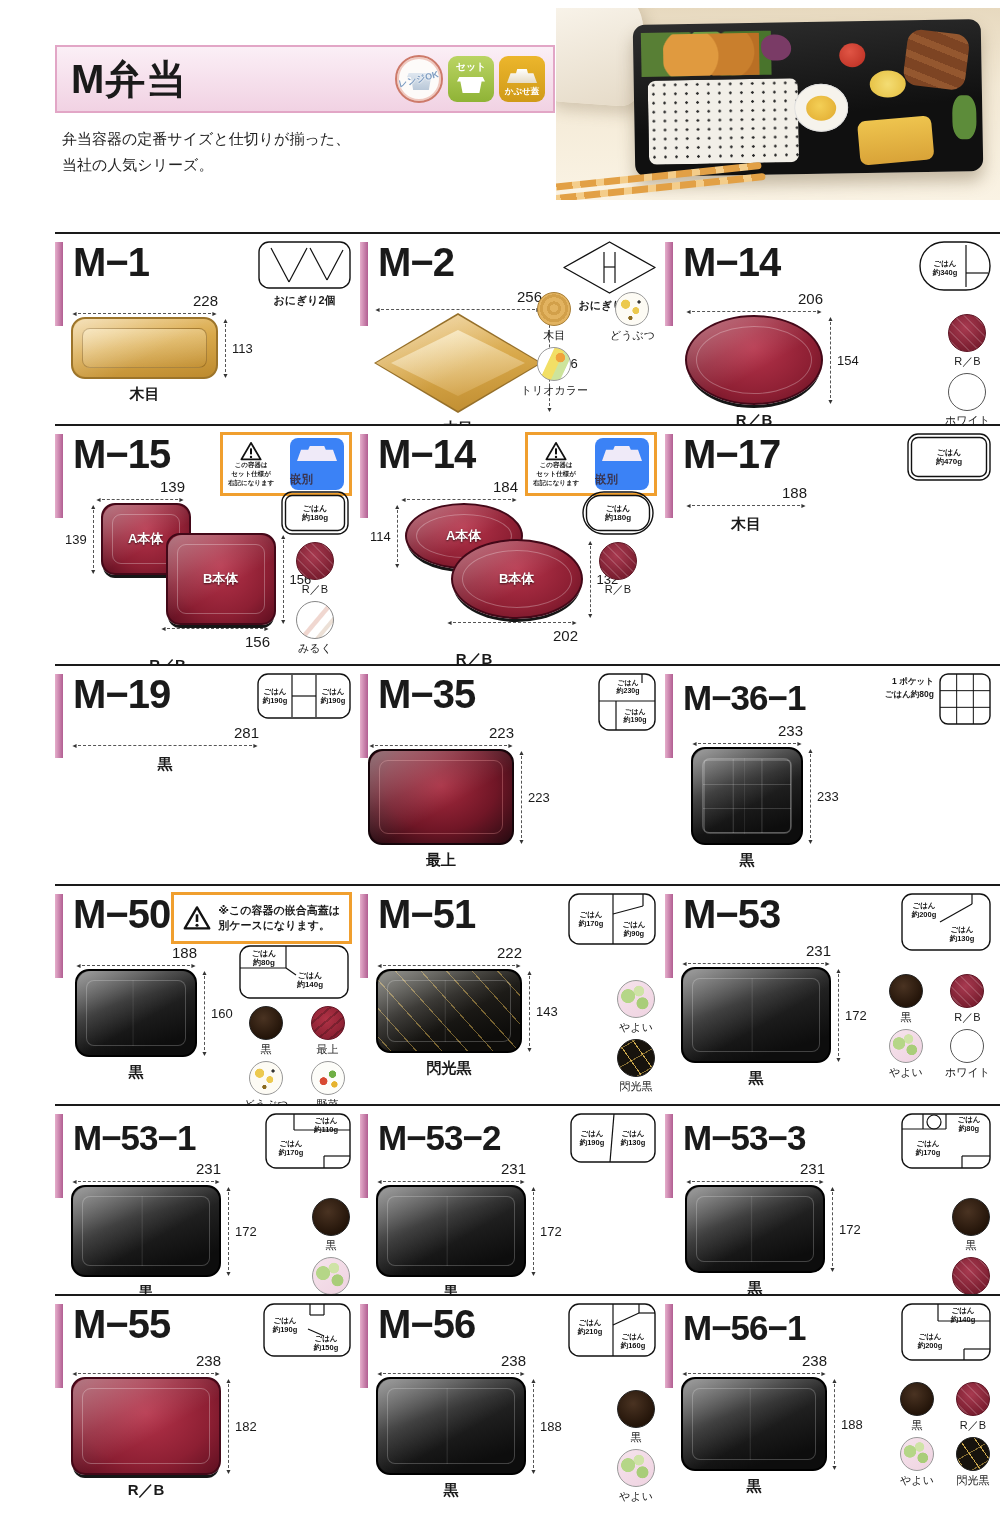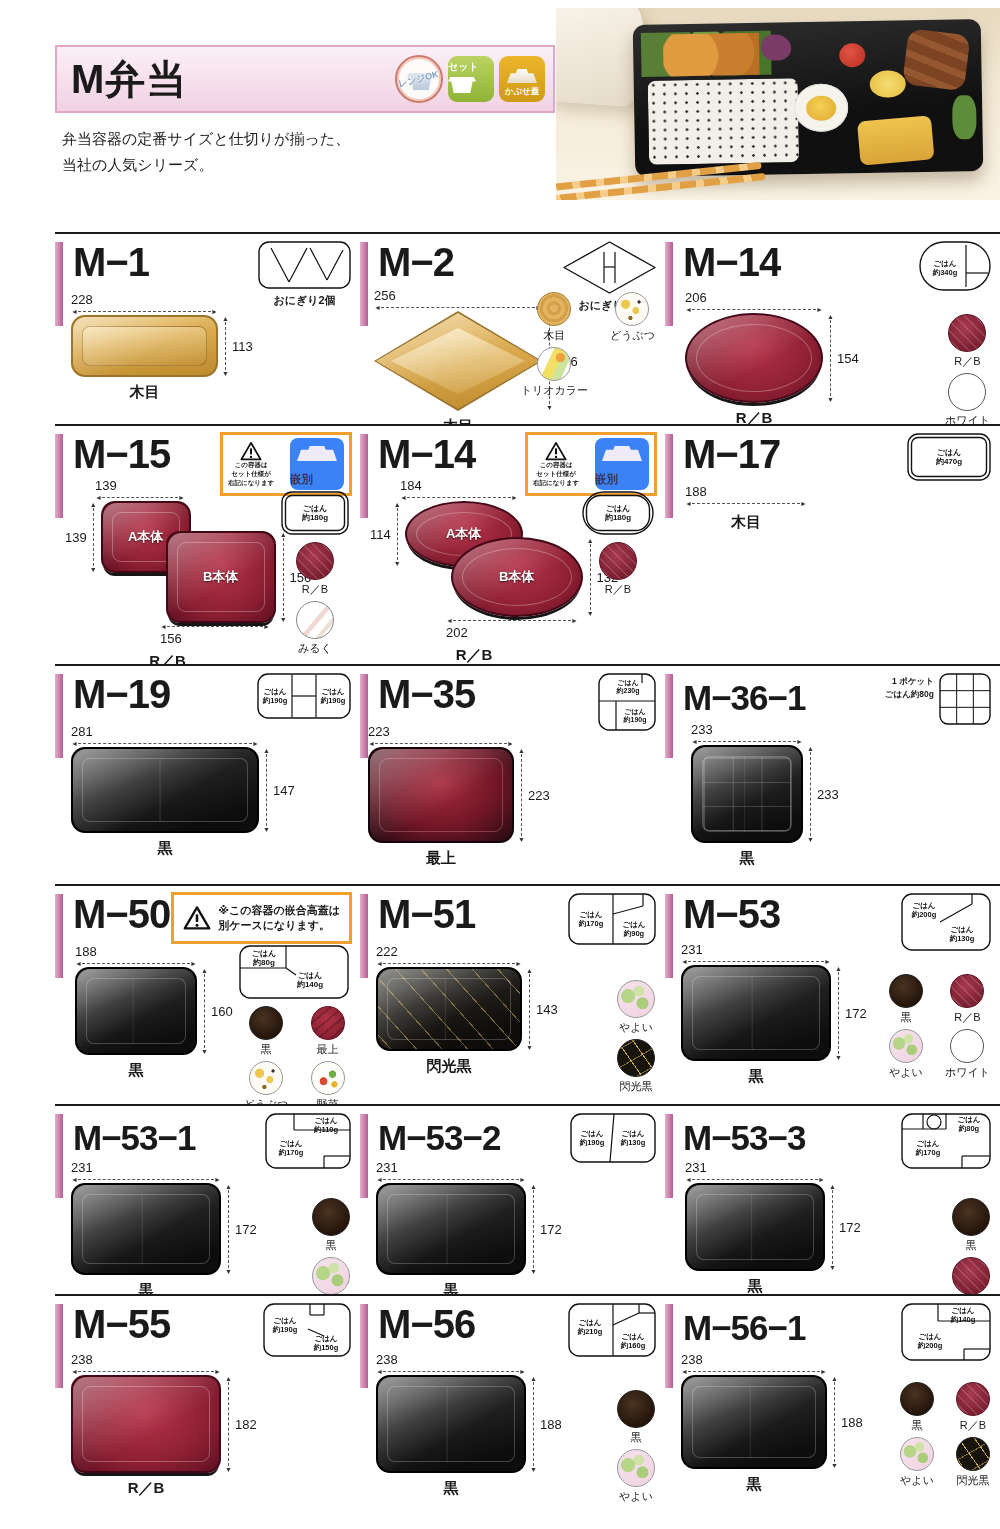--- a/index.html
+++ b/index.html
@@ -15,21 +15,21 @@
 .badges{position:absolute;right:8px;top:50%;transform:translateY(-50%);
   display:flex;gap:5px;align-items:center}
 .bdg-renji{width:48px;height:48px;border-radius:50%;background:#fdfbf9;
   border:2px solid #cd7a6a;box-shadow:inset 0 0 0 2px #f0c9c0;
   display:flex;align-items:center;justify-content:center;position:relative;overflow:hidden}
 .bdg-renji .microtray{position:absolute;left:10px;top:16px;width:28px;height:17px;
   background:linear-gradient(#dfe7f0,#b9c8d8);clip-path:polygon(6% 0,94% 0,100% 25%,86% 25%,78% 100%,22% 100%,14% 25%,0 25%)}
 .bdg-renji span{position:relative;font-size:9px;font-weight:bold;color:#7e9cc0;
   transform:rotate(-14deg);text-shadow:0 0 2px #fff,0 0 2px #fff}
 .bdg-set{width:46px;height:46px;border-radius:9px;background:linear-gradient(#bad463,#8fb336);
-  display:flex;flex-direction:column;align-items:flex-start;padding-top:4px;gap:3px}
+  display:flex;flex-direction:column;align-items:center;padding-top:4px;gap:3px}
 .bdg-set span{font-size:10px;font-weight:bold;color:#fff}
 .bdg-set .trayshape{width:28px;height:16px;background:#fff;
   clip-path:polygon(8% 0,92% 0,100% 28%,88% 28%,80% 100%,20% 100%,12% 28%,0 28%)}
 .bdg-kabuse{width:46px;height:46px;border-radius:9px;background:linear-gradient(#ecb62c,#d09a18);
   display:flex;flex-direction:column;align-items:center;justify-content:flex-end;padding-bottom:4px;gap:3px}
 .bdg-kabuse .lidshape{width:30px;height:14px;background:linear-gradient(#fff,#e6dbc4);
   clip-path:polygon(0 100%,12% 30%,30% 30%,34% 0,66% 0,70% 30%,88% 30%,100% 100%)}
 .bdg-kabuse span{font-size:8.5px;font-weight:bold;color:#fff}
 .desc{position:absolute;left:62px;top:126px;font-size:15px;line-height:1.75;color:#222}
 
@@ -97,21 +97,21 @@
 .kanbetsu .lid2{position:absolute;top:8px;left:7px;width:40px;height:15px;background:#efeaf8;
   clip-path:polygon(0 100%,10% 25%,28% 25%,32% 0,68% 0,72% 25%,90% 25%,100% 100%)}
 .kanbetsu span{font-size:11.5px;font-weight:bold;color:#3a3550}
 .warnbox50{height:52px;border:3px solid #f09f2e;background:#fff;display:flex;
   align-items:center;gap:7px;padding:2px 9px}
 .warn50-line{font-size:11px;font-weight:bold;line-height:1.4;white-space:nowrap}
 
 
 .photo-zone{position:absolute}
 .prow{display:flex;align-items:flex-start;gap:4px}
-.hdim .hnum{text-align:left;font-size:13px;margin-bottom:1px}
+.hdim .hnum{text-align:right;font-size:15px;margin-bottom:1px}
 .hdim.below{display:flex;flex-direction:column-reverse}
 .hdim.below .hnum{margin:1px 0 0 0}
 .hline{display:flex;align-items:center}
 .dash{flex:1;border-top:1.5px dashed #555;height:0}
 .arr{font-size:7px;color:#333;line-height:1}
 .vdim{display:flex;align-items:flex-start;gap:3px}
 .vline{display:flex;flex-direction:column;align-items:center}
 .vdash{flex:1;border-left:1.5px dashed #555;width:0}
 .varr{font-size:7px;color:#333;line-height:1}
 .vnum{font-size:13px;align-self:center}
@@ -600,34 +600,20 @@
         </div>
         <div class="photo-zone" style="left: 16px; top: 58px;">
           <div class="hdim" style="width: 188px;">
             <div class="hnum">281</div>
             <div class="hline">
               <span class="arr">◄</span>
               <span class="dash"></span>
               <span class="arr">►</span>
             </div>
           </div>
-          <div class="prow">
-            <div class="tray c-black shp-rect" style="width: 188px; height: 86px;">
-              <div class="tray-inner"></div>
-              <div class="sheen"></div>
-            </div>
-            <div class="vdim">
-              <div class="vline" style="height: 86px;">
-                <span class="varr">▲</span>
-                <span class="vdash"></span>
-                <span class="varr">▼</span>
-              </div>
-              <div class="vnum">147</div>
-            </div>
-          </div>
           <div class="plabel" style="width: 188px;">黒</div>
         </div>
       </div>
       <div class="cell" style="width: 305px;">
         <div class="pinkbar"></div>
         <div class="ptitle">M−35</div>
         <div class="headright">
           <div class="diag">
             <svg width="60" height="60" viewBox="0 0 60 60">
               <rect x="2" y="2" width="56" height="56" rx="10" fill="none" stroke="#111" stroke-width="1.4"></rect>

